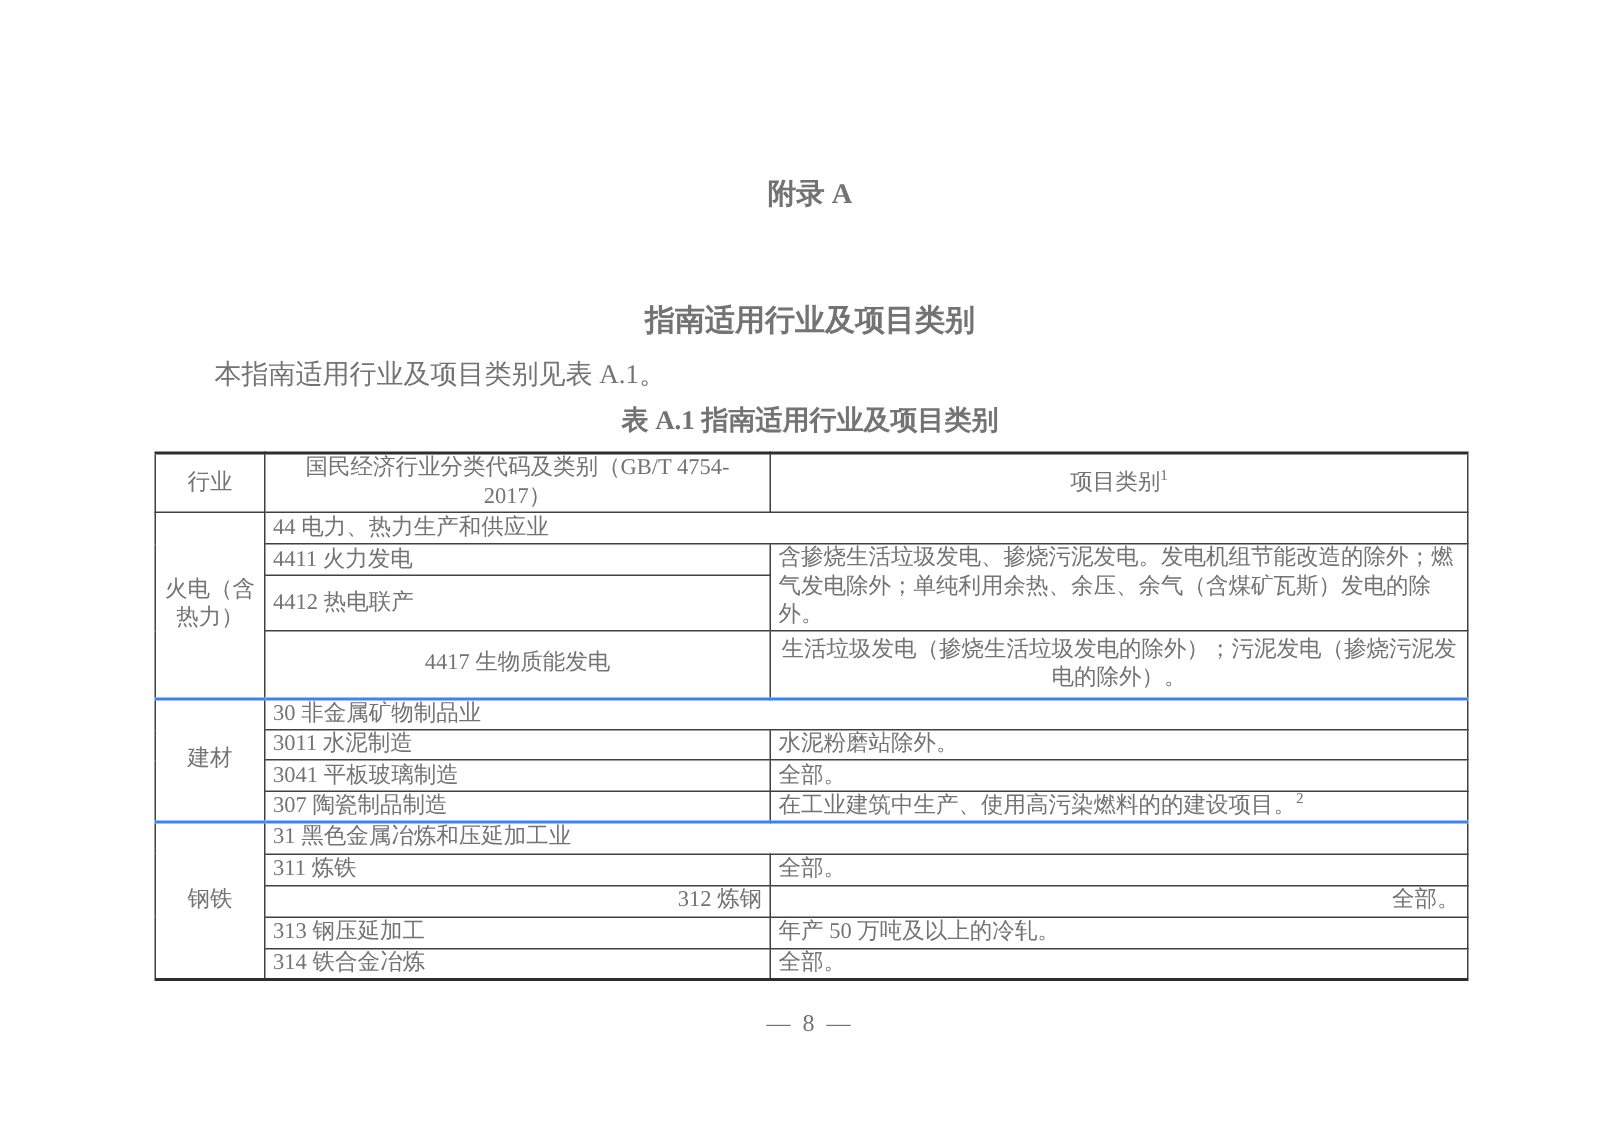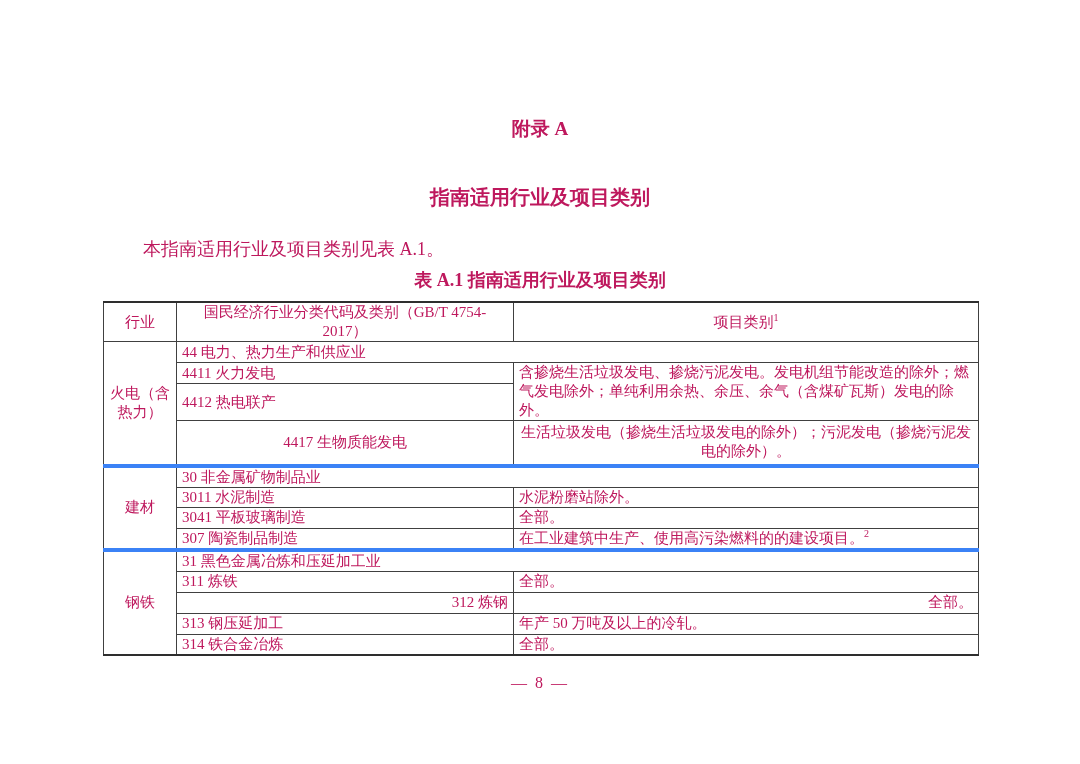--- a/index.html
+++ b/index.html
@@ -1,45 +1,45 @@
 <!DOCTYPE html>
 <html><head>
 <meta charset="utf-8">
 <style>
   html,body{margin:0;padding:0;background:#e9e9e9;}
   .page{
     position:relative;
     width:1080px;height:764px;
     background:#ffffff;
     font-family:"Liberation Serif", serif;
-    color:#be185d;
+    color:#737373;
     overflow:hidden;
   }
   .centered{position:absolute;left:0;right:0;text-align:center;}
   .appendix-label{top:116px;font-size:19px;font-weight:bold;}
   .appendix-type{top:158px;font-size:19px;font-weight:bold;}
-  .appendix-title{top:184px;font-size:20px;font-weight:bold;}
+  .appendix-title{top:200px;font-size:20px;font-weight:bold;}
   .intro{position:absolute;left:143px;top:237px;font-size:18px;margin:0;}
   .caption{top:268px;font-size:18px;font-weight:bold;}
   .tbl-wrap{position:absolute;left:103px;top:301px;}
   table.a1{
     border-collapse:collapse;
     table-layout:fixed;
     width:875px;
     font-size:15px;
     line-height:19px;
   }
   table.a1 td{
     border:1px solid #404040;
     padding:0 5px;
     vertical-align:middle;
     overflow:hidden;
   }
   table.a1{border-top:2px solid #2e2e2e;border-bottom:2px solid #2e2e2e;}
-  tr.section-start td{border-top:4px solid #3b82f6;margin-left:18px;}
+  tr.section-start td{border-top:2px solid #3b82f6;margin-left:18px;}
   td.center{text-align:center;}
   td.industry{text-align:center;padding:0 2px;}
   col.c1{width:73px;}
   col.c2{width:337px;}
   col.c3{width:465px;}
   sup{font-size:10px;line-height:0;}
   .footer{top:674px;font-size:16px;letter-spacing:2px;}
 </style>
 </head>
 <body>

